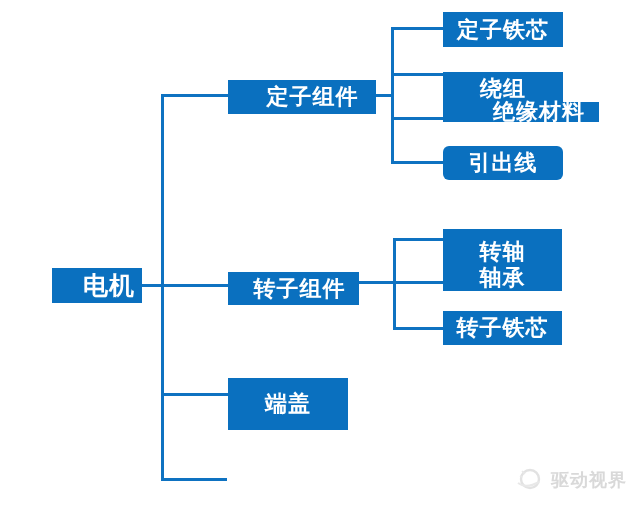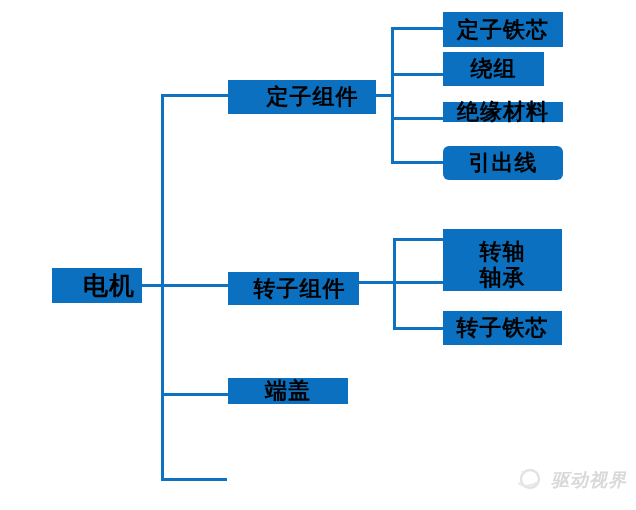--- a/index.html
+++ b/index.html
@@ -7,44 +7,44 @@
     position:relative;
     width:636px;
     height:510px;
     background:#ffffff;
     overflow:hidden;
     font-family:"Liberation Sans","DejaVu Sans",sans-serif;
   }
   .node{
     position:absolute;
     background:#0a70bf;
-    color:#000000;
+    color:#ffffff;
     font-weight:bold;
     font-size:22px;
     display:flex;
     align-items:center;
     justify-content:center;
     letter-spacing:1px;
     white-space:nowrap;
   }
   .line{
     position:absolute;
     background:#0e72c1;
   }
   
   #box-root{left:52px;top:268px;width:66px;height:35px;font-size:25px;padding-left:24px;}
   
   #box-stator{left:228px;top:80px;width:127px;height:34px;padding-left:21px;}
   #box-rotor{left:228px;top:272px;width:119px;height:33px;padding-left:12px;}
-  #box-endcover{left:228px;top:378px;width:120px;height:26px;}
+  #box-endcover{left:228px;top:378px;width:120px;height:52px;}
   #box-aux{left:227px;top:463px;width:148px;height:34px;}
   
   #box-statorcore{left:443px;top:12px;width:120px;height:35px;}
-  #box-winding{left:443px;top:52px;width:101px;height:34px;}
-  #box-insulation{left:443px;top:102px;width:120px;height:20px;}
+  #box-winding{left:443px;top:72px;width:120px;height:34px;}
+  #box-insulation{left:443px;top:102px;width:120px;height:20px;padding-left:36px;}
   #box-lead{left:443px;top:146px;width:120px;height:34px;border-radius:6px;}
   
   #box-shaft{left:443px;top:229px;width:119px;height:45px;}
   #box-bearing{left:443px;top:265px;width:119px;height:26px;}
   #box-rotorcore{left:443px;top:311px;width:119px;height:34px;}
   
   #ln-main-v{left:161px;top:94px;width:3px;height:387px;}
   #ln-stator-h{left:161px;top:94px;width:67px;height:3px;}
   #ln-root-h{left:118px;top:284px;width:110px;height:3px;}
   #ln-endcover-h{left:161px;top:393px;width:67px;height:3px;}
@@ -59,21 +59,20 @@
   #ln-b2-v{left:393px;top:238px;width:3px;height:92px;}
   #ln-b2-s1{left:393px;top:238px;width:50px;height:3px;}
   #ln-b2-s3{left:393px;top:327px;width:50px;height:3px;}
   
   #watermark{
     position:absolute;
     left:514px;top:461px;
     display:flex;
     align-items:center;
     gap:7px;
-    font-style:italic;
   }
   #watermark-text{
     color:#d9d9d9;
     font-size:18px;
     font-weight:bold;
     letter-spacing:1px;
   }
 </style>
 </head>
 <body>

